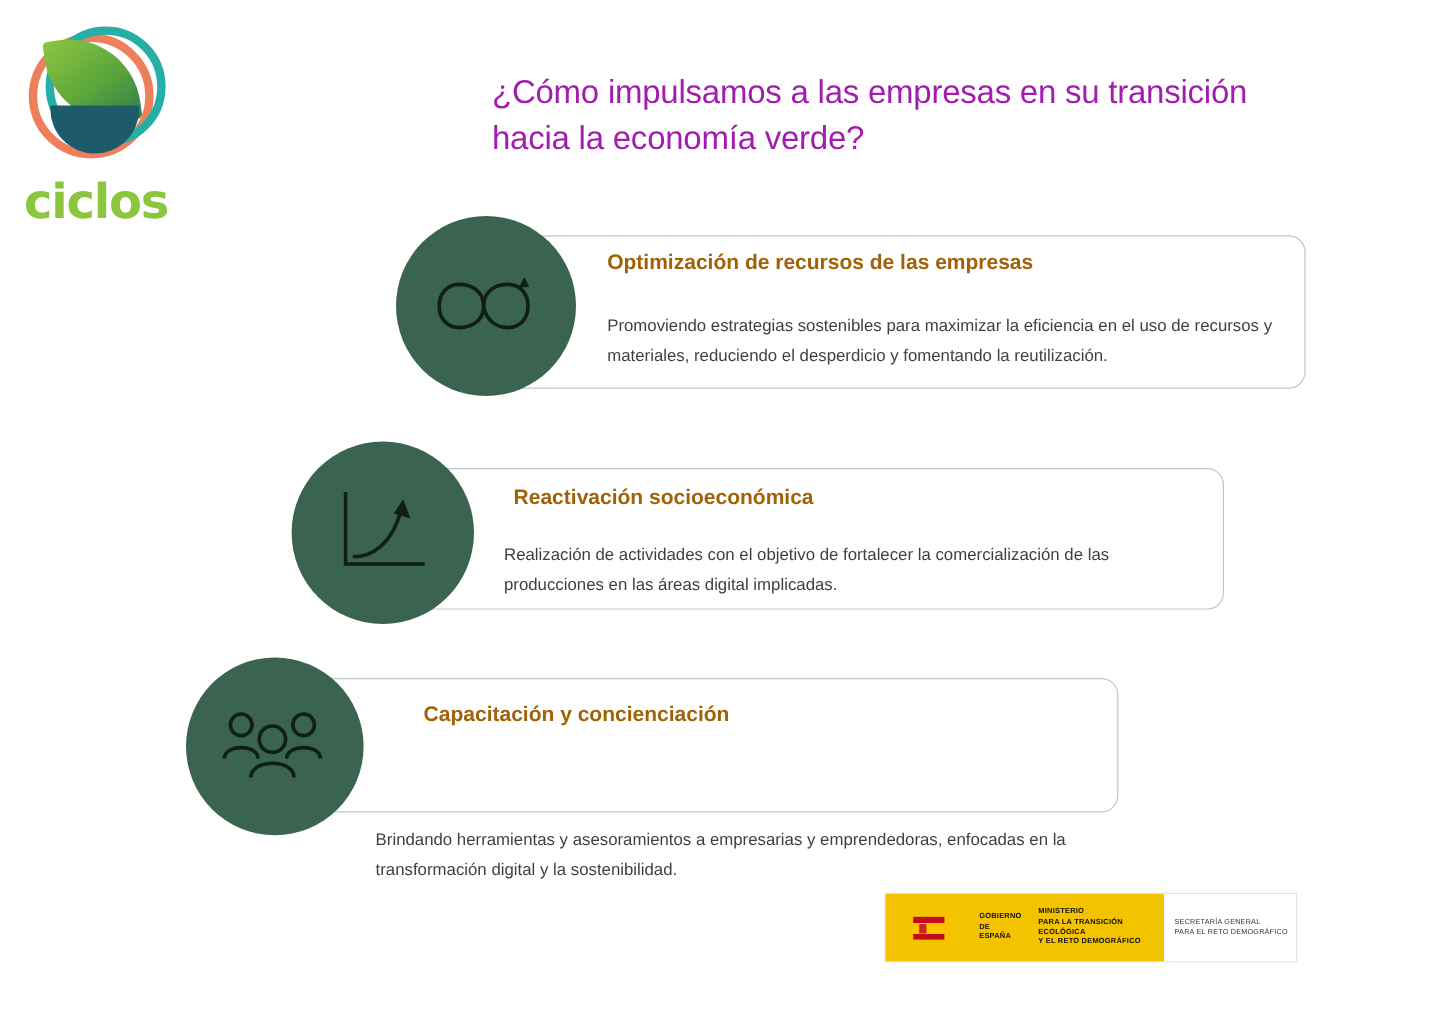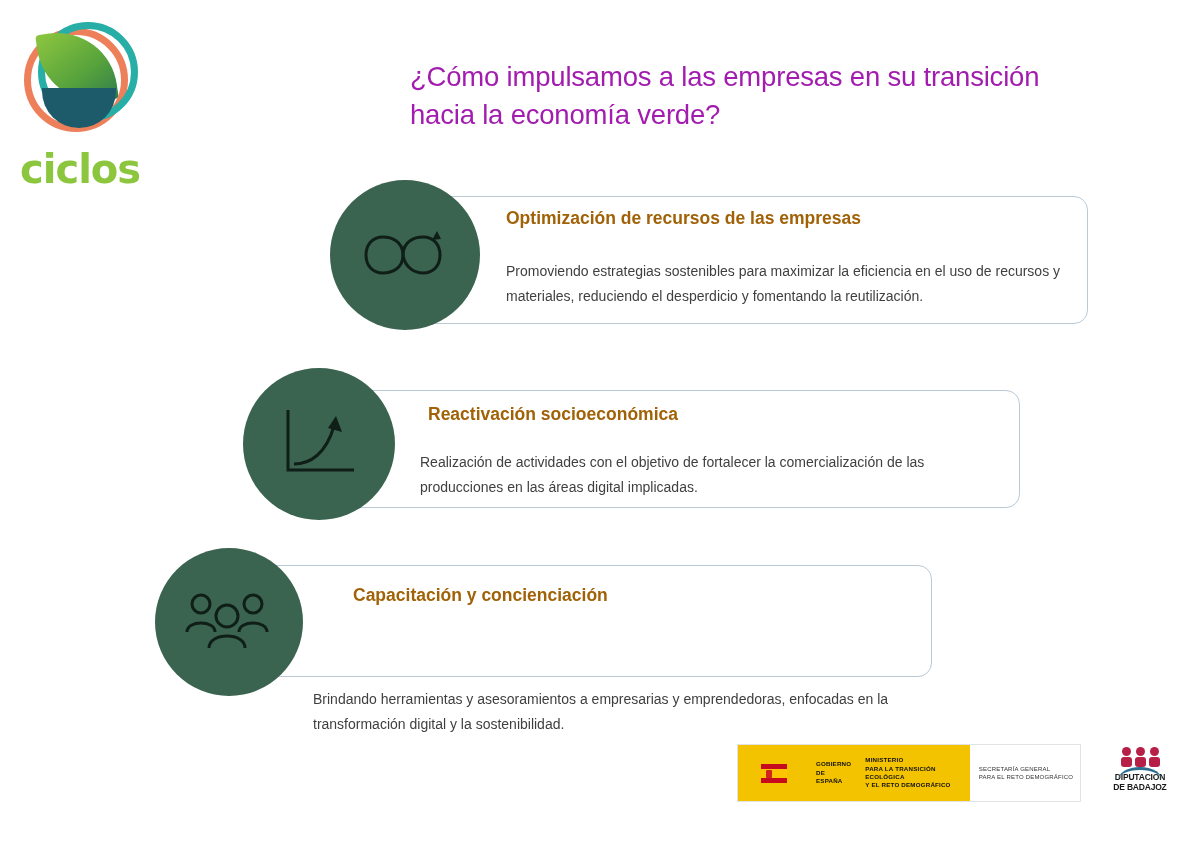--- a/index.html
+++ b/index.html
@@ -312,29 +312,14 @@
       </div>
     </div>
     <div class="gob-white">
       <div class="gob-text-c">
         <div>SECRETARÍA GENERAL</div>
         <div>PARA EL RETO DEMOGRÁFICO</div>
       </div>
     </div>
   </div>
 
-  <div id="dip-logo">
-    <div class="dip-figures">
-      <div class="dip-fig" style="left:22px; top:0px; width:9px; height:9px;"></div>
-      <div class="dip-fig" style="left:36px; top:0px; width:9px; height:9px;"></div>
-      <div class="dip-fig" style="left:50px; top:0px; width:9px; height:9px;"></div>
-      <div class="dip-bar" style="left:21px; top:10px; width:11px; height:10px;"></div>
-      <div class="dip-bar" style="left:35px; top:10px; width:11px; height:10px;"></div>
-      <div class="dip-bar" style="left:49px; top:10px; width:11px; height:10px;"></div>
-      <div class="dip-arc"></div>
-    </div>
-    <div class="dip-text">
-      <div>DIPUTACIÓN</div>
-      <div>DE BADAJOZ</div>
-    </div>
-  </div>
 
 </div>
 
 </body></html>

